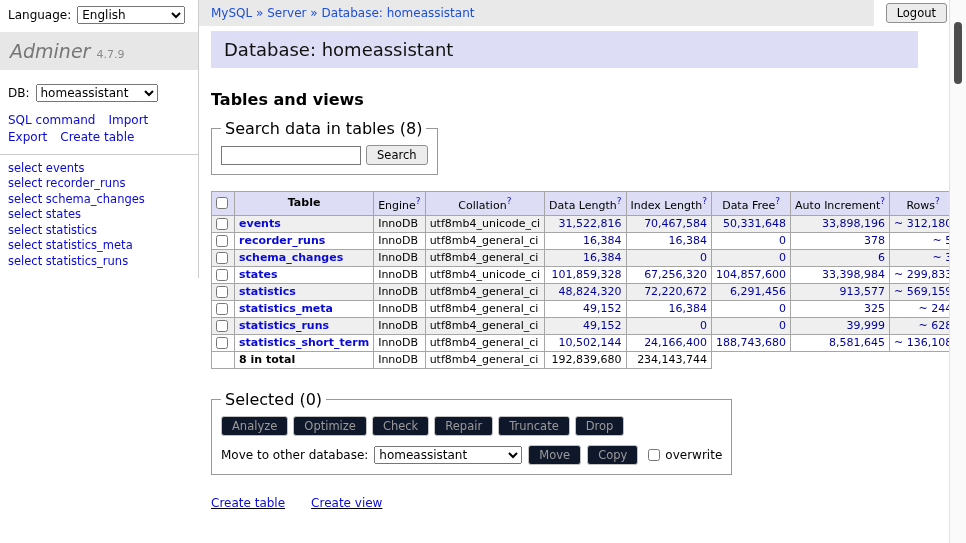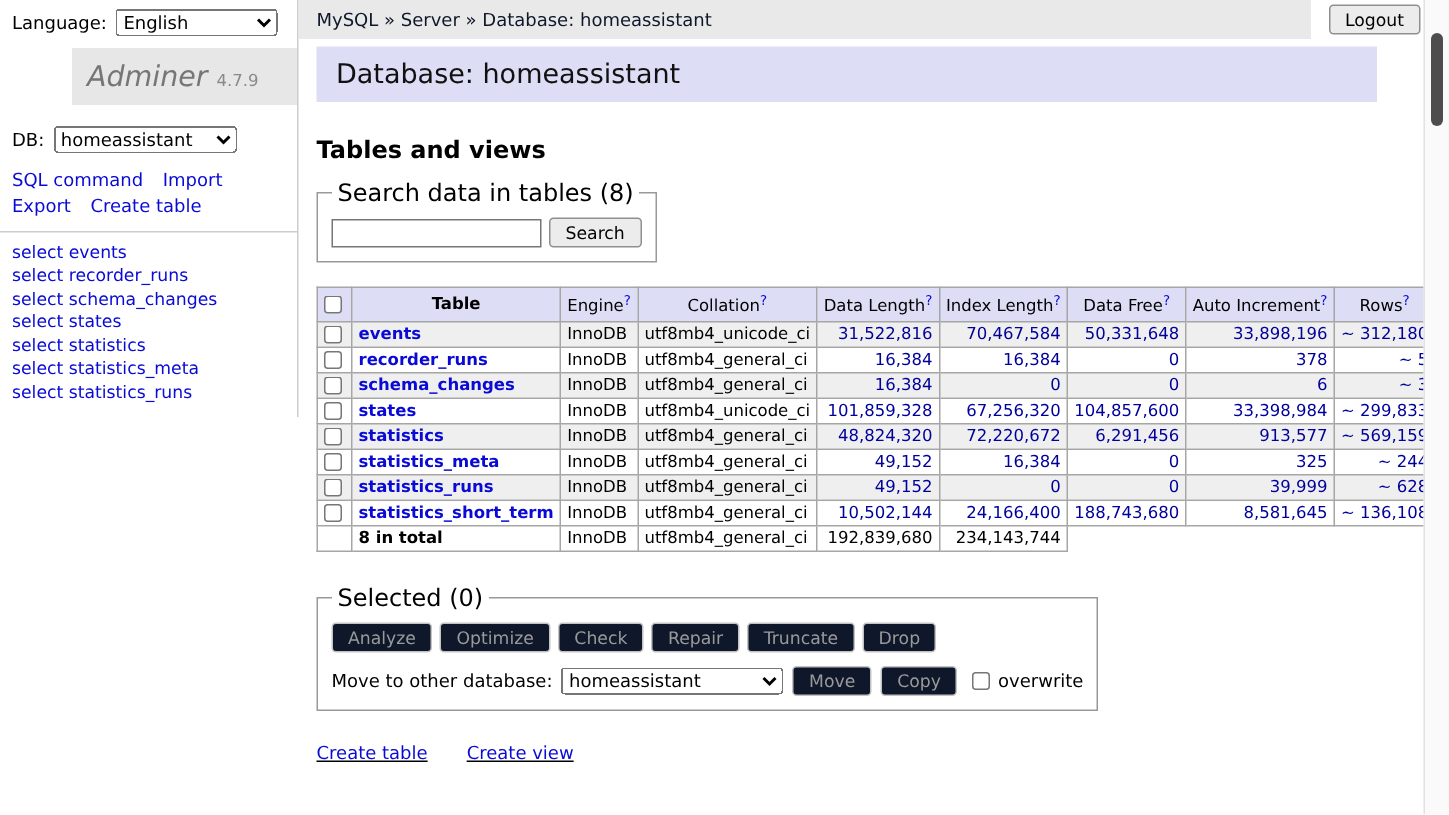--- a/index.html
+++ b/index.html
@@ -18,36 +18,36 @@
     padding: 2px 10px; cursor: pointer;
   }
   button:disabled { color: #9a9a9a; border-color: #c3c3c3; background: #0f172a; }
   select { font-family: inherit; font-size: 12px; }
   input[type="checkbox"] { width: 12px; height: 12px; margin: 0 2px 0 0; vertical-align: middle; }
 
   
   .sidebar { width: 199px; min-width: 199px; border-right: 1px solid #ccc; padding-bottom: 8px; background: #fff; }
   .lang-row { padding: 6px 8px 5px; display: flex; align-items: center; gap: 6px; white-space: nowrap; }
   .lang-row select { width: 108px; }
-  .logo { background: #e7e7e7; padding: 8px 10px; margin-top: 3px; color: #767676; margin-left: 48px; }
+  .logo { background: #e7e7e7; padding: 8px 10px; margin-top: 3px; color: #767676; }
   .logo .app { font-style: italic; font-size: 19px; }
   .logo .ver { font-size: 11px; margin-left: 6px; color: #8a8a8a; }
   .db-row { padding: 14px 8px 2px; display: flex; align-items: center; gap: 6px; }
   .db-row select { width: 122px; }
   .nav-links { padding: 8px 8px 0; line-height: 1.4; }
   .nav-links a { margin-right: 13px; }
   .side-sep { border: 0; border-top: 1px solid #ccc; margin: 8px 0 7px; }
   .table-list { padding: 0 8px; }
   .table-list p { margin: 0 0 2px; line-height: 13.5px; font-size: 11.5px; white-space: nowrap; }
 
   
   .main { flex: 1; min-width: 0; }
   .top-bar { display: flex; align-items: flex-start; }
   .breadcrumb { flex: 1; background: #e9e9e9; height: 26px; padding: 6px 12px; white-space: nowrap; }
-  .breadcrumb a, .breadcrumb span { color: #0f172a; }
+  .breadcrumb a, .breadcrumb span { color: #1d4ed8; }
   .logout-wrap { padding: 3px 19px 0 12px; }
   .content { margin: 5px 48px 0 12px; }
   h2.db-title { background: #ddddf5; font-size: 18px; font-weight: normal; margin: 0; padding: 8px 13px; color: #111; }
   .action-links { margin-top: 24px; }
   .action-links a { margin-right: 24px; }
   h3 { font-size: 16px; font-weight: bold; margin: 22px 0 10px; color: #000; }
 
   fieldset { border: 1px solid #999; margin: 0; padding: 5px 9px 9px; width: fit-content; }
   legend { font-size: 16px; padding: 0 4px; }
   .search-row { display: flex; align-items: center; gap: 5px; margin-top: 2px; }

